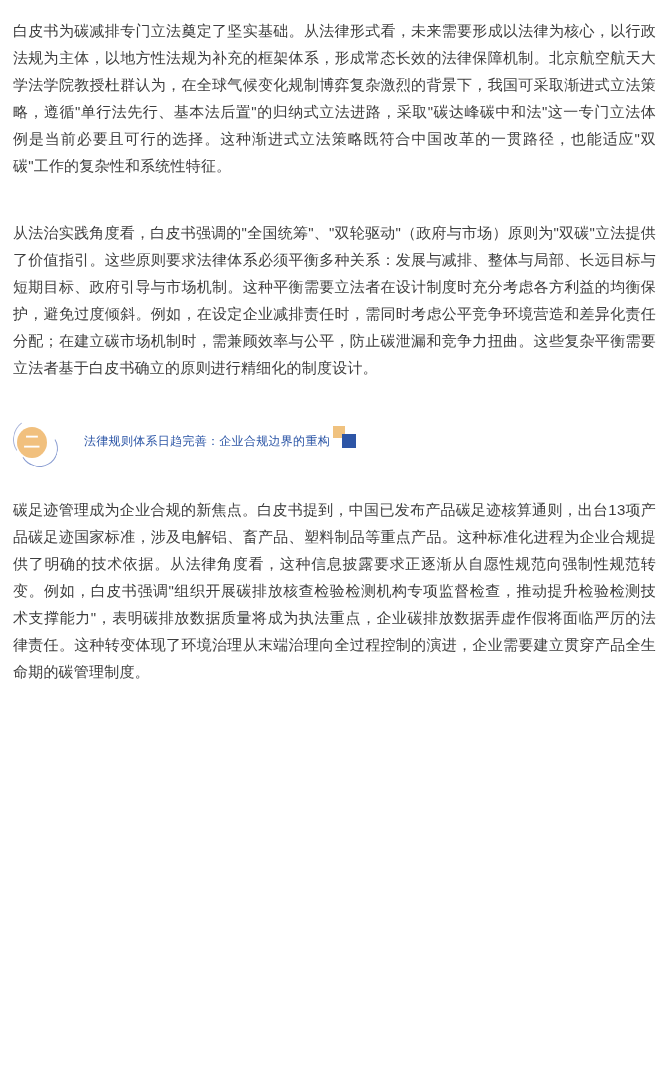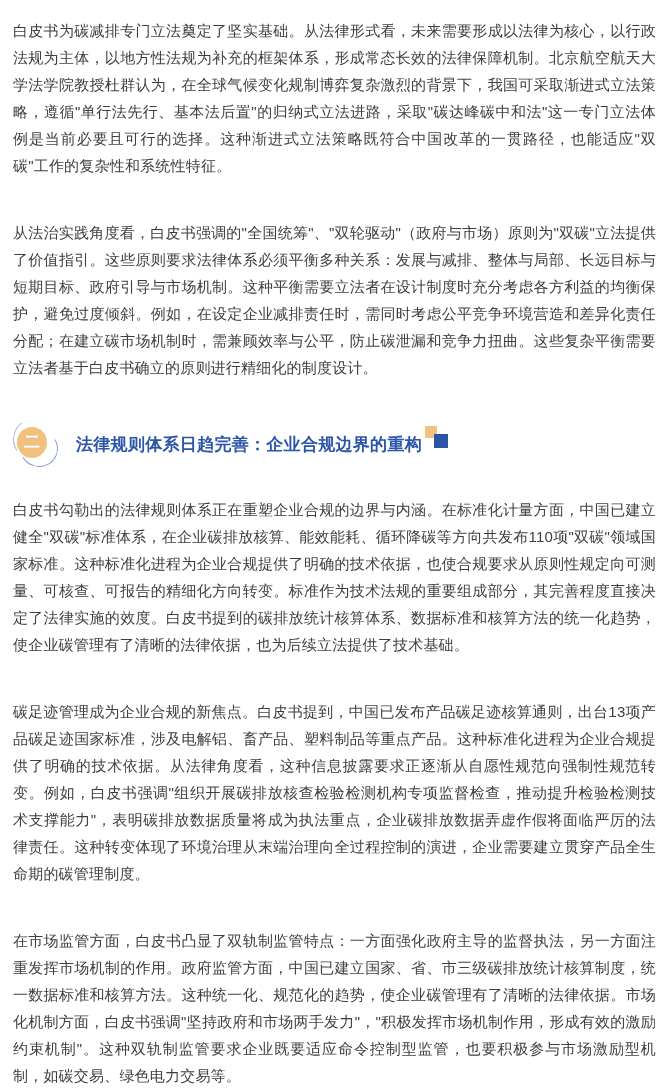--- a/index.html
+++ b/index.html
@@ -76,23 +76,23 @@
     justify-content:center;
   }
   .badge-num{
     color:#ffffff;
     font-size:16px;
     font-weight:bold;
     line-height:1;
     transform:translateY(-1px);
   }
   .section-title{
-    margin:13px 0 0 11px;
-    font-size:17px;
-    font-weight:bold;
+    margin:13px 0 0 19px;
+    font-size:12px;
+    font-weight:normal;
     line-height:1.25;
     color:var(--heading-blue);
     letter-spacing:0.3px;
     white-space:nowrap;
   }
   .sq-cluster{
     position:relative;
     width:28px;
     height:26px;
     margin:5px 0 0 2px;
@@ -127,19 +127,17 @@
         <span class="badge-num">二</span>
       </span>
     </div>
     <h2 class="section-title">法律规则体系日趋完善：企业合规边界的重构</h2>
     <span class="sq-cluster">
       <i class="sq sq-orange"></i>
       <i class="sq sq-blue"></i>
     </span>
   </div>
 
-  <p class="para">白皮书勾勒出的法律规则体系正在重塑企业合规的边界与内涵。在标准化计量方面，中国已建立健全"双碳"标准体系，在企业碳排放核算、能效能耗、循环降碳等方向共发布110项"双碳"领域国家标准。这种标准化进程为企业合规提供了明确的技术依据，也使合规要求从原则性规定向可测量、可核查、可报告的精细化方向转变。标准作为技术法规的重要组成部分，其完善程度直接决定了法律实施的效度。白皮书提到的碳排放统计核算体系、数据标准和核算方法的统一化趋势，使企业碳管理有了清晰的法律依据，也为后续立法提供了技术基础。</p>
 
   <p class="para">碳足迹管理成为企业合规的新焦点。白皮书提到，中国已发布产品碳足迹核算通则，出台13项产品碳足迹国家标准，涉及电解铝、畜产品、塑料制品等重点产品。这种标准化进程为企业合规提供了明确的技术依据。从法律角度看，这种信息披露要求正逐渐从自愿性规范向强制性规范转变。例如，白皮书强调"组织开展碳排放核查检验检测机构专项监督检查，推动提升检验检测技术支撑能力"，表明碳排放数据质量将成为执法重点，企业碳排放数据弄虚作假将面临严厉的法律责任。这种转变体现了环境治理从末端治理向全过程控制的演进，企业需要建立贯穿产品全生命期的碳管理制度。</p>
 
-  <p class="para">在市场监管方面，白皮书凸显了双轨制监管特点：一方面强化政府主导的监督执法，另一方面注重发挥市场机制的作用。政府监管方面，中国已建立国家、省、市三级碳排放统计核算制度，统一数据标准和核算方法。这种统一化、规范化的趋势，使企业碳管理有了清晰的法律依据。市场化机制方面，白皮书强调"坚持政府和市场两手发力"，"积极发挥市场机制作用，形成有效的激励约束机制"。这种双轨制监管要求企业既要适应命令控制型监管，也要积极参与市场激励型机制，如碳交易、绿色电力交易等。</p>
 
 </div>
 
 </body></html>

